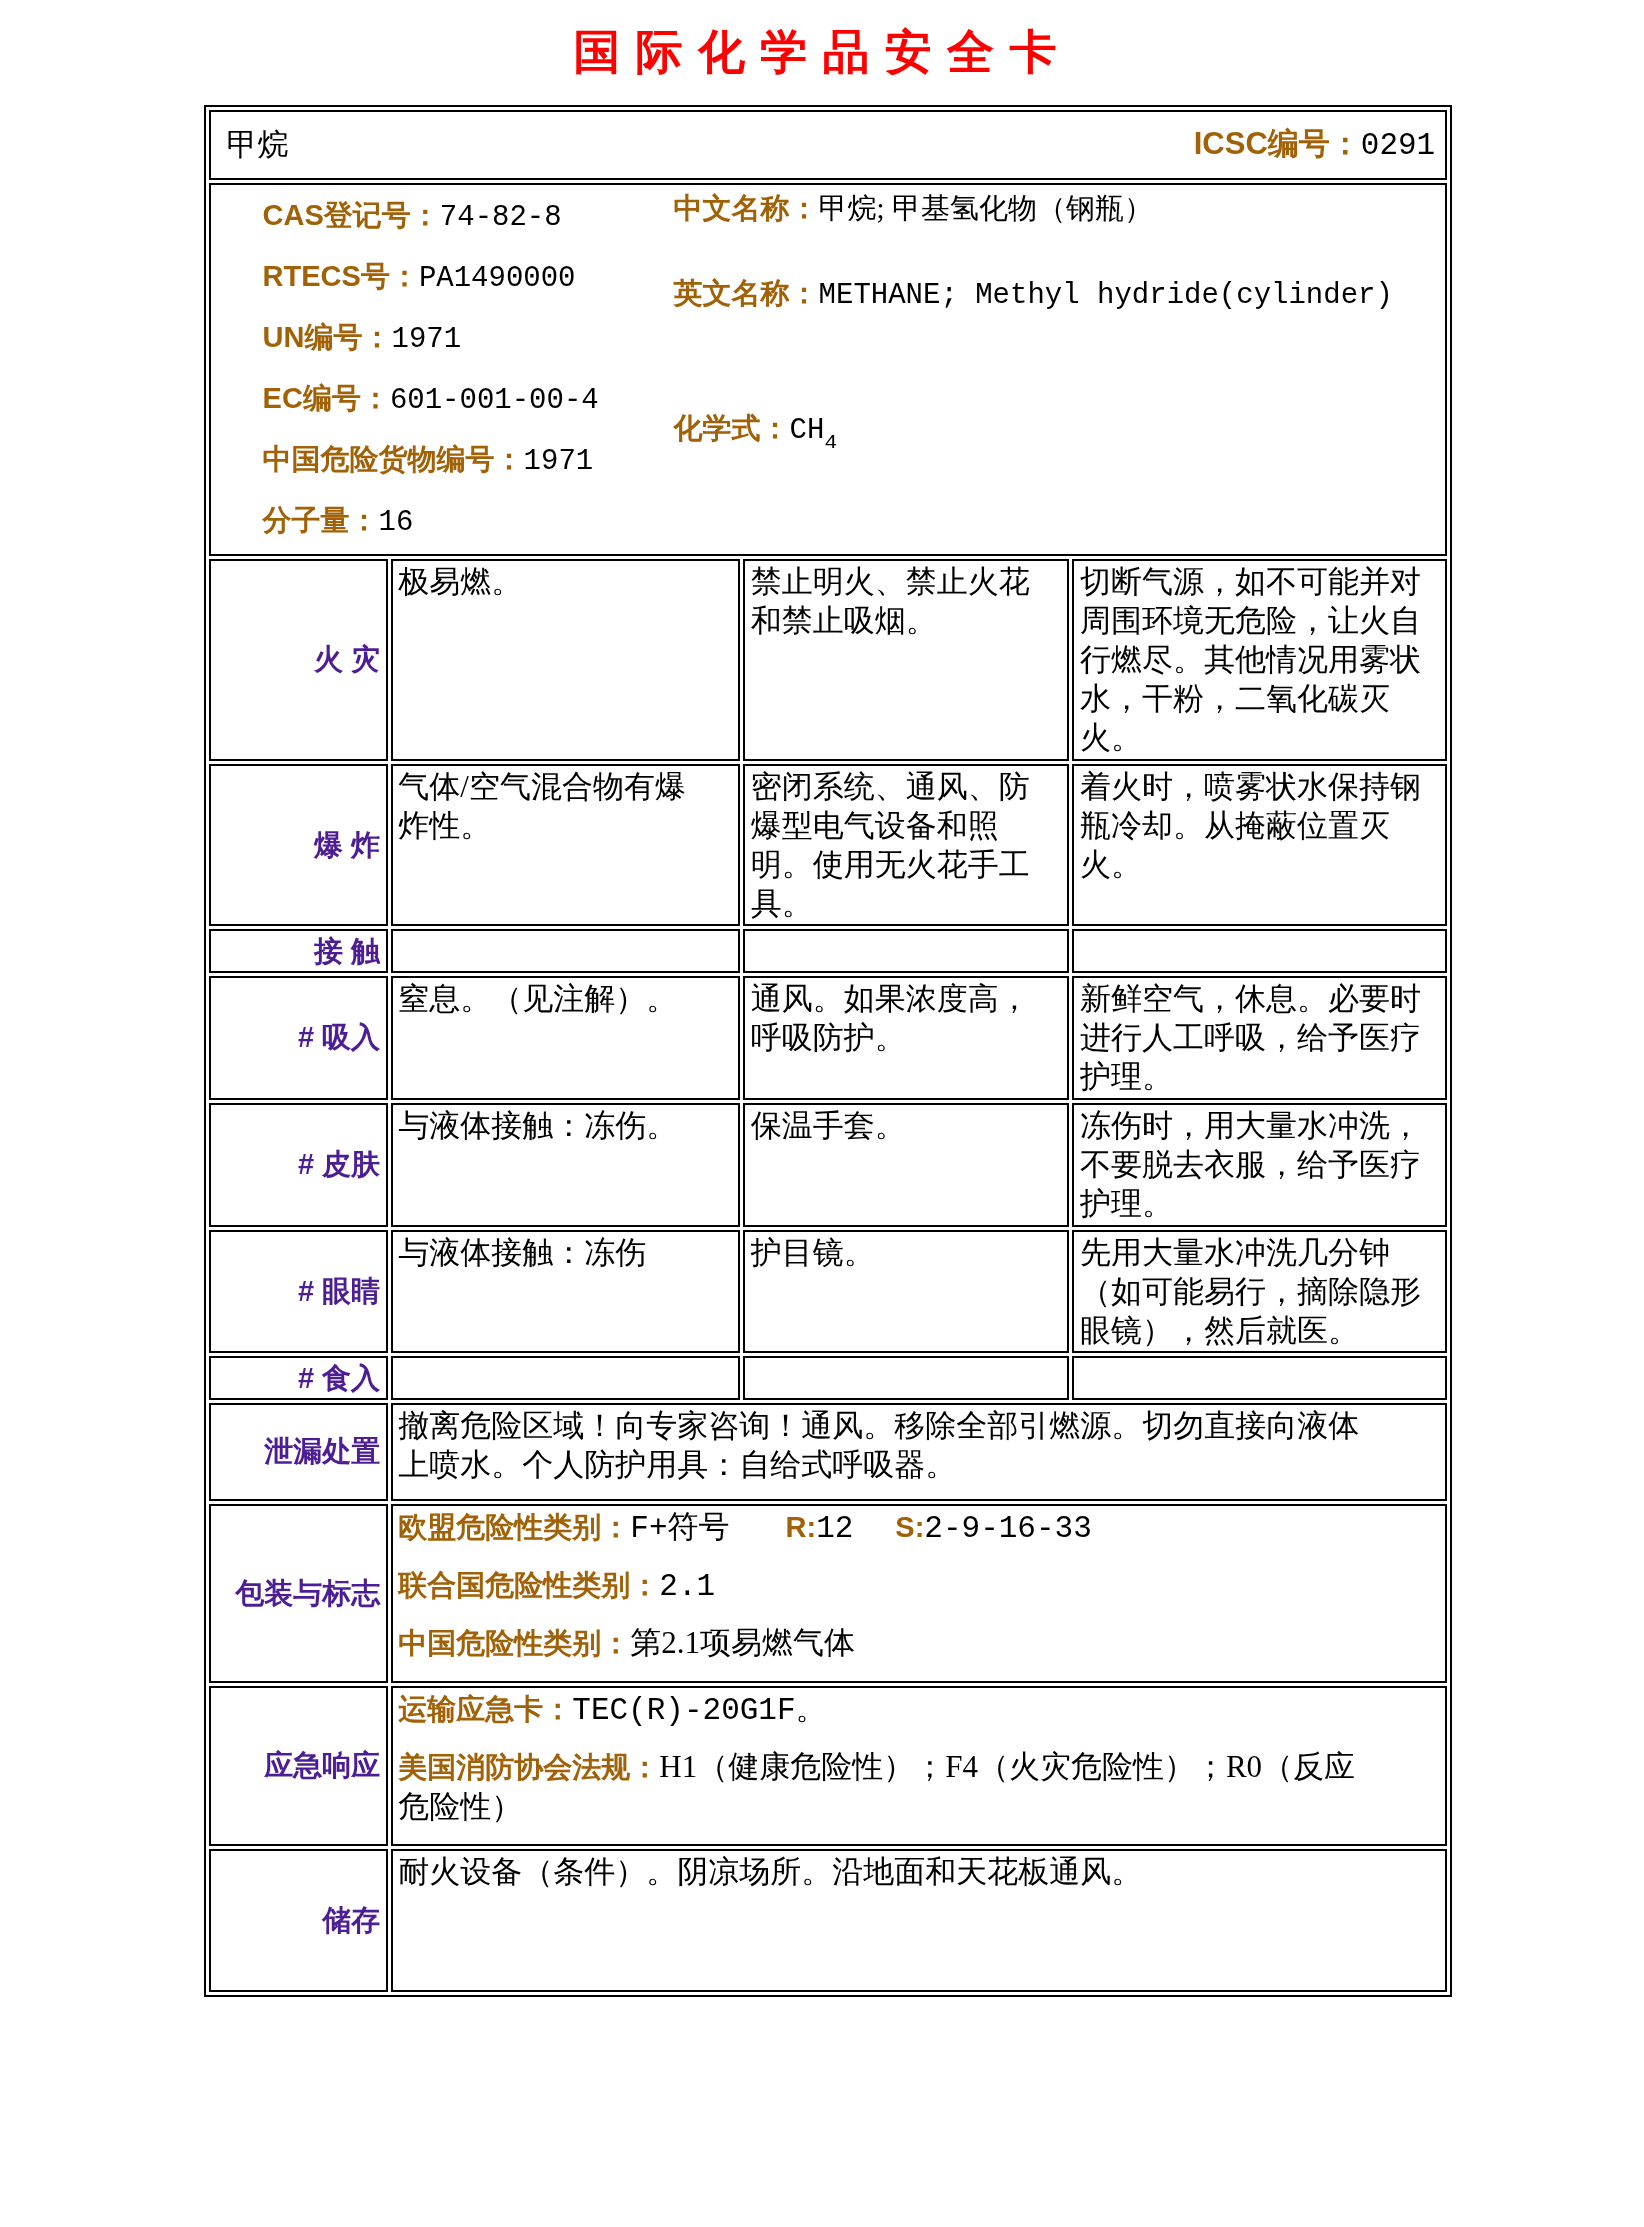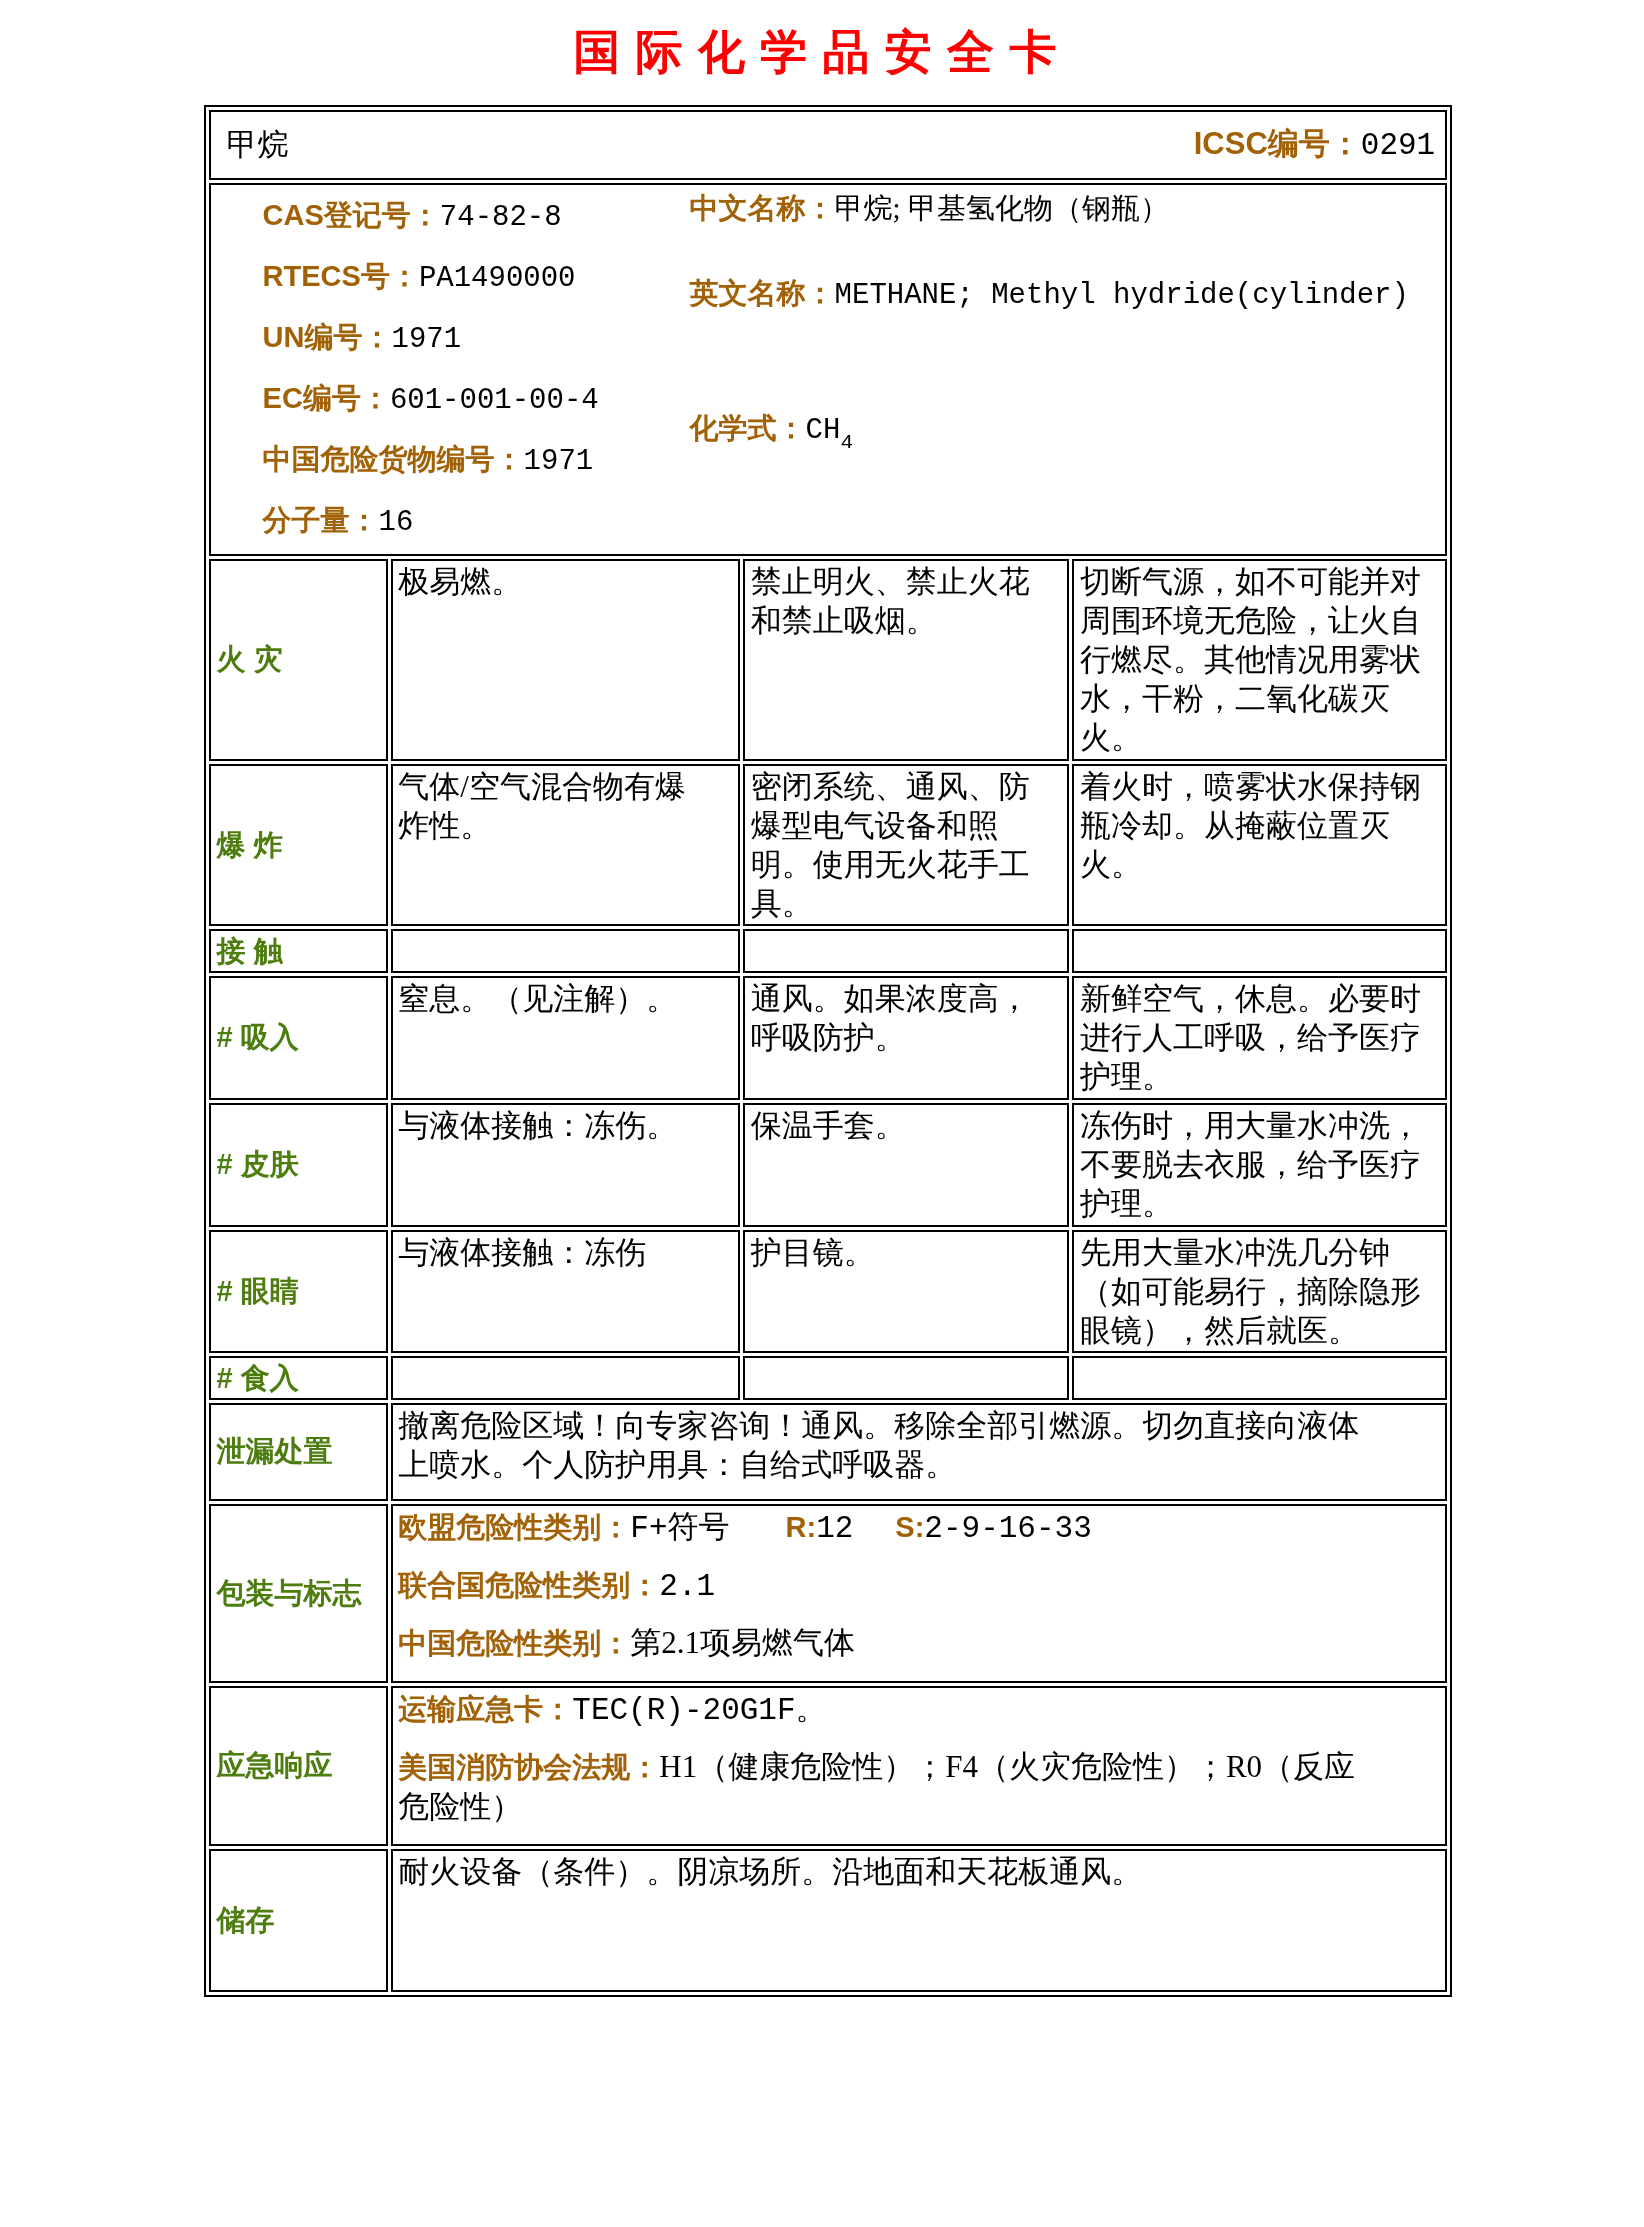--- a/index.html
+++ b/index.html
@@ -19,27 +19,27 @@
   
   .name-flex{display:flex;justify-content:space-between;align-items:center;height:100%;}
   .chem-name{font-size:31px;padding-left:9.8px;}
   .icsc{padding-right:4.2px;font-size:31px;}
   .icsc .blue{font-size:31px;}
   
   .info-grid{display:grid;grid-template-columns:457px 1fr;height:100%;}
   .info-line{line-height:59px;font-size:29px;white-space:nowrap;margin-left:46px;}
   .info-line .blue{font-size:29px;}
   .info-right{position:relative;}
-  .ir-item{position:absolute;left:16px;line-height:39px;font-size:29px;white-space:nowrap;}
+  .ir-item{position:absolute;left:0;line-height:39px;font-size:29px;white-space:nowrap;}
   .ir-cn{top:2.8px;} .ir-en{top:88px;} .ir-f{top:223px;}
   sub.f{font-size:21px;vertical-align:-9.8px;}
   
-  td.type-cell{text-align:left;vertical-align:middle;
+  td.type-cell{text-align:right;vertical-align:middle;
        font-family:"Liberation Sans",sans-serif;font-weight:bold;
-       color:#4d7c0f;font-size:29px;margin-top:48px;}
+       color:#4c1d95;font-size:29px;margin-top:48px;}
   td.head-cell{text-align:center;vertical-align:middle;
        font-family:"Liberation Sans",sans-serif;font-weight:bold;
        color:#1f1fff;font-size:32px;white-space:pre-line;line-height:1.35;}
   td.body-cell{white-space:pre-line;line-height:39px;}
   
   tr.r-name  td{height:70px;}
   tr.r-info  td{height:262px;}
   tr.r-head  td{height:96px;}
   tr.r-fire  td{height:194px;}
   tr.r-expl  td{height:157px;}

